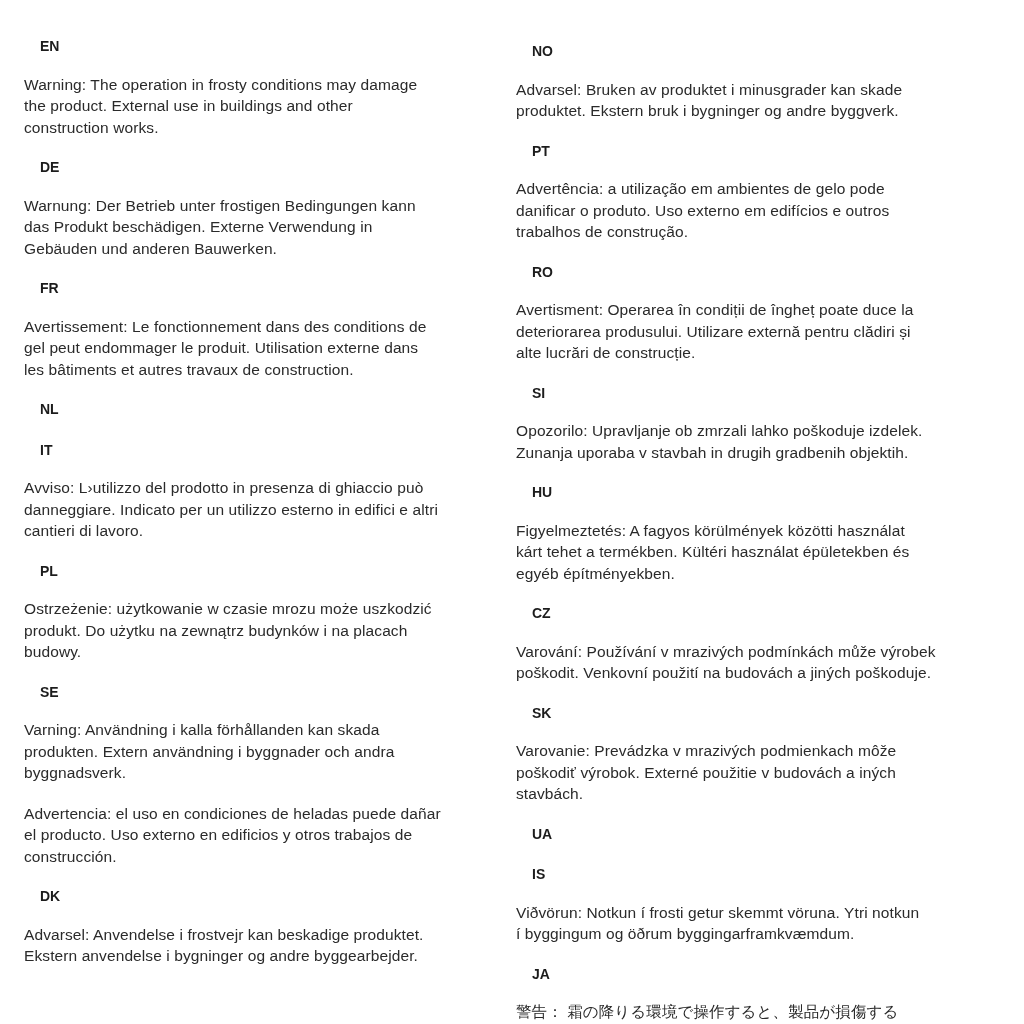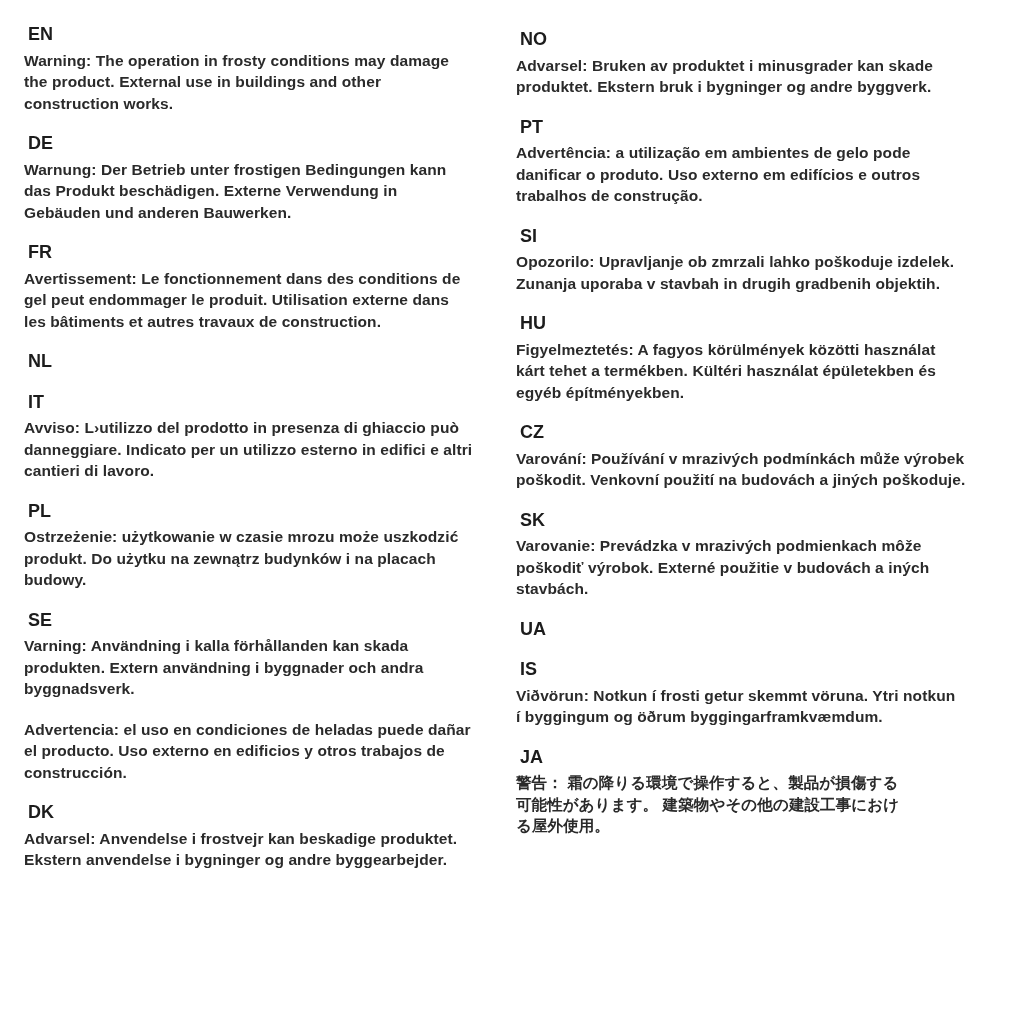--- a/index.html
+++ b/index.html
@@ -22,30 +22,30 @@
   }
   .col {
     display: block;
   }
   .col-left  { width: 468px; }
   .col-right { width: 498px; margin-top: 5px; }
   .lang-section {
     margin: 0 0 19px 0;
   }
   .lang-code {
-    font-size: 18px;
+    font-size: 14px;
     line-height: 21.5px;
     font-weight: 700;
-    margin: 4px;
+    margin: 16px;
     color: #1c1c1c;
   }
   .warning-text {
     font-size: 15.5px;
     line-height: 21.5px;
-    font-weight: 700;
+    font-weight: 400;
     margin: 0;
     white-space: pre-line;
     letter-spacing: 0.1px;
     color: #2a2a2a;
   }
 </style>
 </head>
 <body>
 
 <div class="page">
@@ -115,20 +115,26 @@
 produktet. Ekstern bruk i bygninger og andre byggverk.</p>
   </section>
 
   <section class="lang-section">
     <h2 class="lang-code">PT</h2>
     <p class="warning-text">Advertência: a utilização em ambientes de gelo pode
 danificar o produto. Uso externo em edifícios e outros
 trabalhos de construção.</p>
   </section>
 
+  <section class="lang-section">
+    <h2 class="lang-code">RO</h2>
+    <p class="warning-text">Avertisment: Operarea în condiții de îngheț poate duce la
+deteriorarea produsului. Utilizare externă pentru clădiri și
+alte lucrări de construcție.</p>
+  </section>
 
   <section class="lang-section">
     <h2 class="lang-code">SI</h2>
     <p class="warning-text">Opozorilo: Upravljanje ob zmrzali lahko poškoduje izdelek.
 Zunanja uporaba v stavbah in drugih gradbenih objektih.</p>
   </section>
 
   <section class="lang-section">
     <h2 class="lang-code">HU</h2>
     <p class="warning-text">Figyelmeztetés: A fagyos körülmények közötti használat

